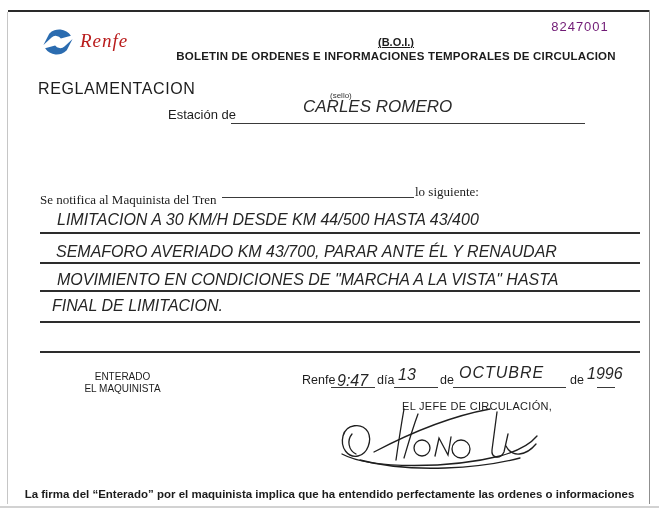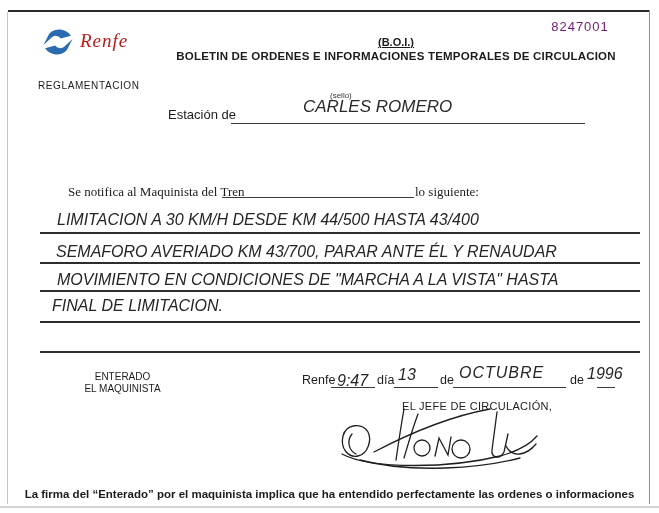--- a/index.html
+++ b/index.html
@@ -44,28 +44,28 @@
     </svg>
   </div>
   <div class="abs" style="left:80px; top:30px; font-family:'Liberation Serif',serif; font-style:italic; font-size:19px; letter-spacing:1px; color:#b91c1c;">Renfe</div>
 
   <div class="abs" style="left:530px; top:19px; width:100px; text-align:center; font-size:13px; letter-spacing:1px; color:#701a75;">8247001</div>
 
   <div class="abs center bold" style="left:246px; top:36px; width:300px; font-size:11px;text-decoration:underline;">(B.O.I.)</div>
 
   <div class="abs center bold" style="left:146px; top:50px; width:500px; font-size:11.5px; letter-spacing:0.2px;">BOLETIN DE ORDENES E INFORMACIONES TEMPORALES DE CIRCULACION</div>
 
-  <div class="abs" style="left:38px; top:80px; font-size:10px; letter-spacing:0.6px;">REGLAMENTACION</div>
+  <div class="abs" style="left:38px; top:80px; font-size:16px; letter-spacing:0.6px;">REGLAMENTACION</div>
 
   <div class="abs" style="left:168px; top:107px; font-size:13px;">Estación de</div>
   <div class="useg" style="left:231px; top:123px; width:354px;"></div>
   <div class="abs" style="left:330px; top:91px; font-size:8px; color:#333;">(sello)</div>
   <div class="abs hand" style="left:303px; top:97px; font-size:17px;">CARLES ROMERO</div>
 
-  <div class="abs serif" style="left:40px; top:184px; font-size:13px;margin-left:28px;">Se notifica al Maquinista del Tren</div>
+  <div class="abs serif" style="left:40px; top:192px; font-size:13px;">Se notifica al Maquinista del Tren</div>
   <div class="useg" style="left:222px; top:197px; width:192px;"></div>
   <div class="abs serif" style="left:415px; top:184px; font-size:13px;">lo siguiente:</div>
 
   <div class="order-text" style="left:57px; top:211px;">LIMITACION A 30 KM/H DESDE KM 44/500 HASTA 43/400</div>
   <div class="rule" style="top:232px;"></div>
   <div class="order-text" style="left:56px; top:243px;">SEMAFORO AVERIADO KM 43/700, PARAR ANTE ÉL Y RENAUDAR</div>
   <div class="rule" style="top:262px;"></div>
   <div class="order-text" style="left:57px; top:271px;">MOVIMIENTO EN CONDICIONES DE "MARCHA A LA VISTA" HASTA</div>
   <div class="rule" style="top:290px;"></div>
   <div class="order-text" style="left:52px; top:297px;">FINAL DE LIMITACION.</div>

